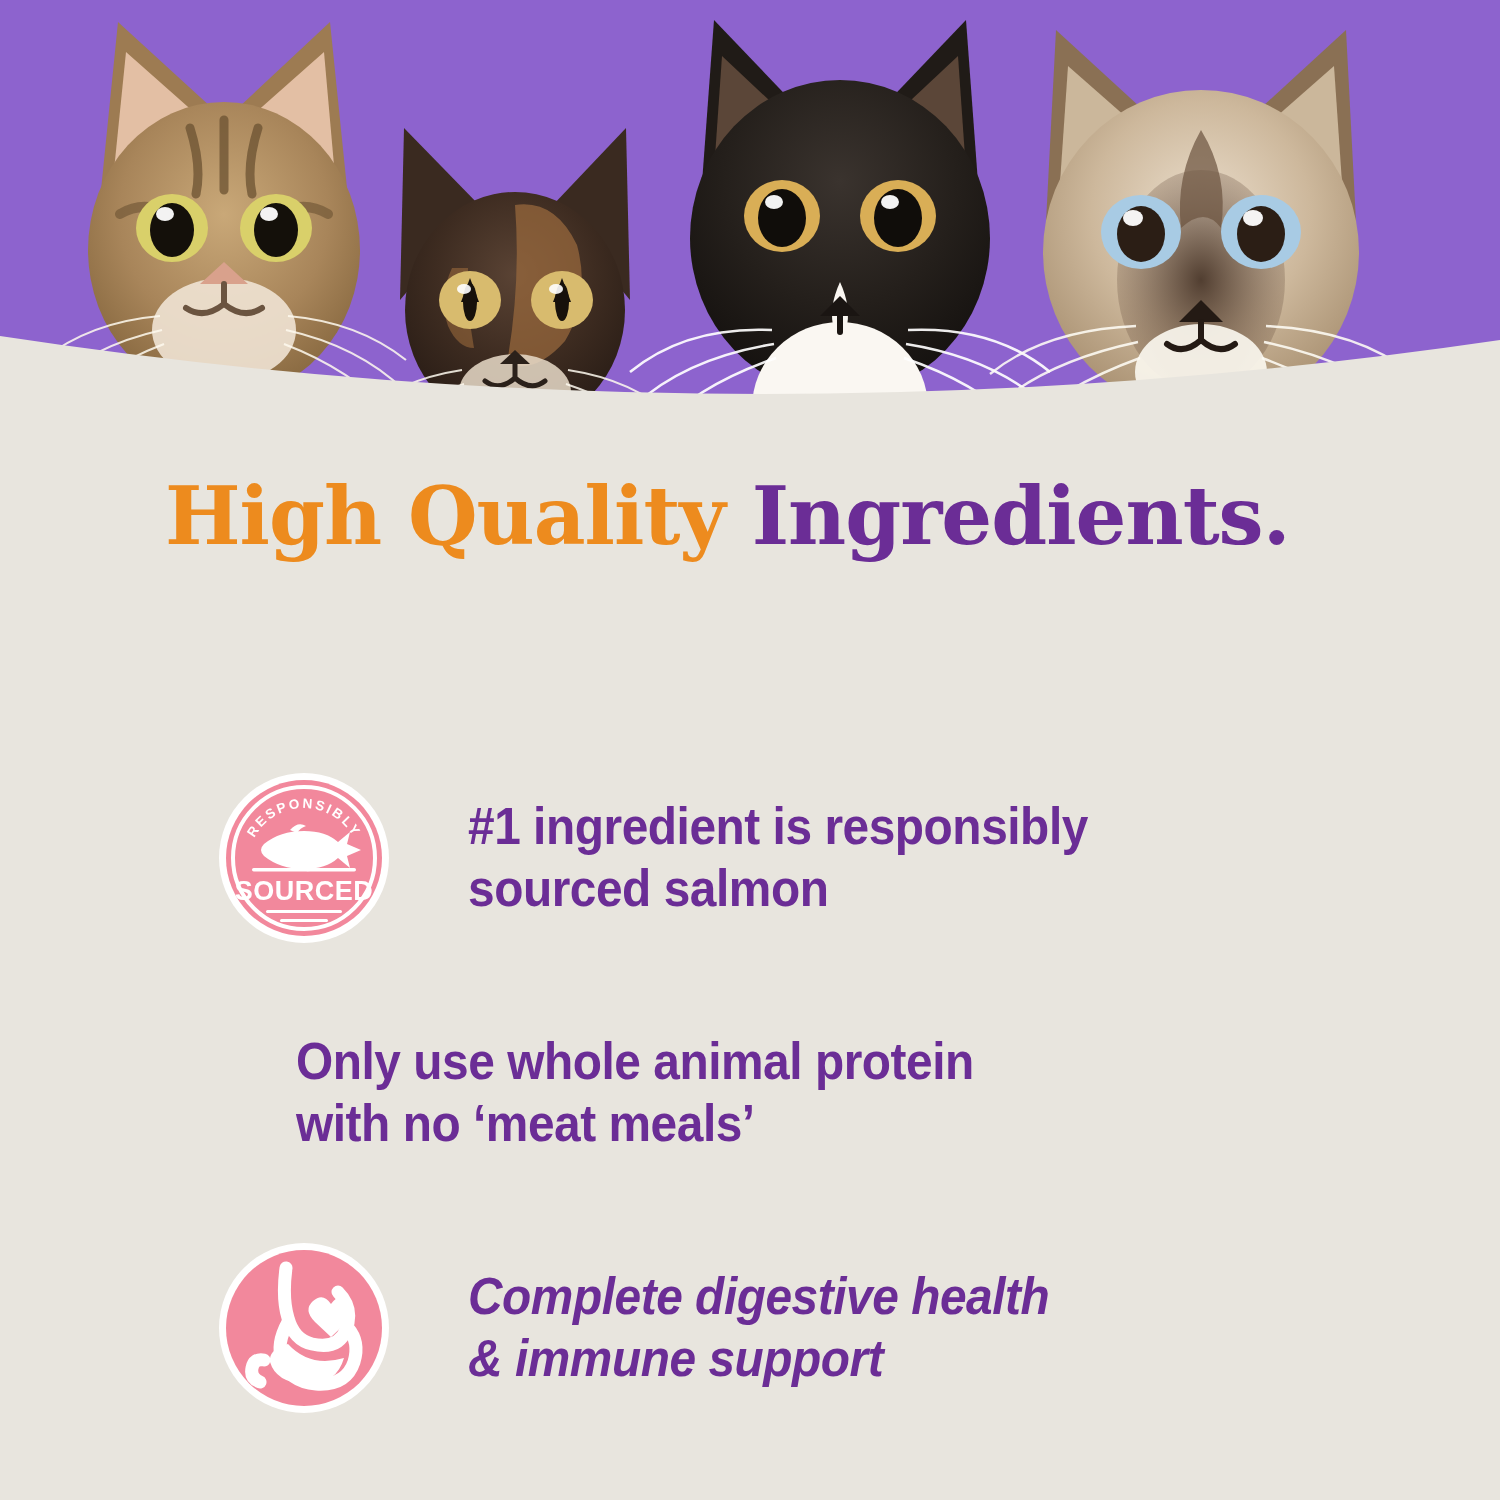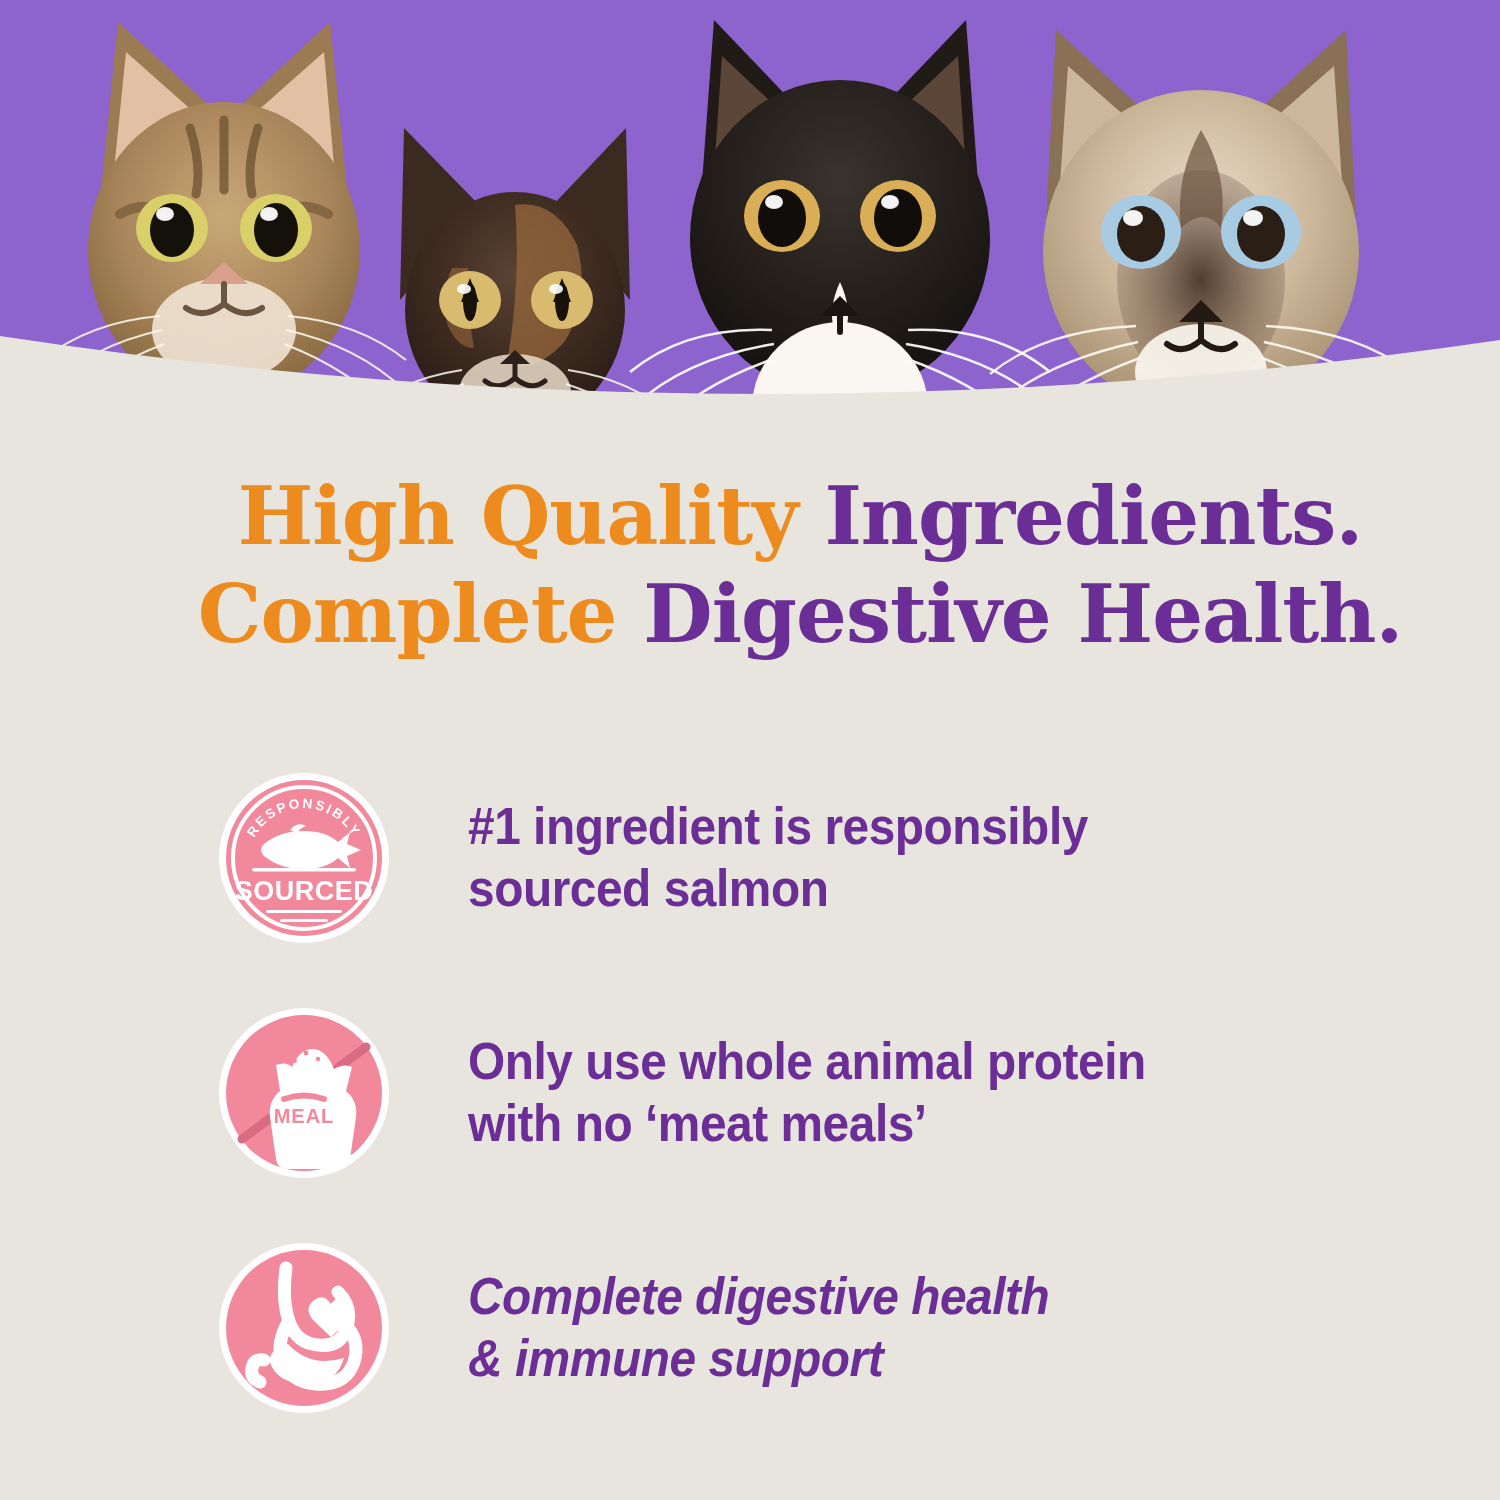--- a/index.html
+++ b/index.html
@@ -23,21 +23,21 @@
   
   .headline{
     position:absolute;left:165px;top:468px;width:1270px;
     font-family:"DejaVu Serif", serif;
     font-weight:bold;
     font-size:80px;
     line-height:1.22;
     letter-spacing:-1px;
     color:#6B2D96;
   }
-  .headline .l1,.headline .l2{display:block;white-space:nowrap;text-align:center;}
+  .headline .l1,.headline .l2{display:block;white-space:nowrap;}
   .hl-orange{color:#ED8B1E;}
   .hl-purple{color:#6B2D96;}
 
   
   .bullets{position:absolute;left:218px;top:760px;width:1220px;}
   .bullet{position:relative;display:flex;align-items:center;height:195px;margin-bottom:40px;}
   .bullet:last-child{margin-bottom:0;font-style:italic;}
   .badge{flex:0 0 auto;width:172px;height:172px;position:relative;}
   .badge svg{display:block;width:172px;height:172px;}
   .btext{
@@ -198,21 +198,20 @@
       </g>
     </svg>
 
     <svg class="sweep" viewBox="0 0 1500 180" preserveAspectRatio="none">
       <path d="M0 36 Q 750 150 1500 40 L1500 180 L0 180 Z" fill="#E8E5DE"></path>
     </svg>
   </div>
 
   <div class="headline">
     <span class="l1"><span class="hl-orange">High Quality </span><span class="hl-purple">Ingredients.</span></span>
-    <span class="l2"><span class="hl-orange">Complete </span><span class="hl-purple">Digestive Health.</span></span>
   </div>
 
   <div class="bullets">
 
     <div class="bullet">
       <div class="badge">
         <svg viewBox="0 0 172 172">
           <defs>
             <path id="arcTop" d="M 30 92 A 56 56 0 0 1 142 92" fill="none"></path>
           </defs>
@@ -233,38 +232,20 @@
           <text x="86" y="128" text-anchor="middle" font-family="'Liberation Sans', sans-serif" font-size="27" font-weight="bold" fill="#FFFFFF" letter-spacing="0.5">SOURCED</text>
           <rect x="48" y="138" width="76" height="3" rx="1.5" fill="#FFFFFF"></rect>
           <rect x="62" y="147" width="48" height="3" rx="1.5" fill="#FFFFFF"></rect>
         </svg>
       </div>
       <div class="btext">#1 ingredient is responsibly
 sourced salmon</div>
     </div>
 
     <div class="bullet">
-      <div class="badge">
-        <svg viewBox="0 0 172 172">
-          <circle cx="86" cy="86" r="85" fill="#FFFFFF"></circle>
-          <circle cx="86" cy="86" r="78" fill="#F2889C"></circle>
-          <path d="M24 132 L148 40" stroke="#D96C82" stroke-width="9" stroke-linecap="round"></path>
-
-          <g>
-            <path d="M58 58 q10 -4 16 2 q8 -18 20 -18 q14 0 22 20 q10 -6 18 -2
-                     l-6 24 q12 10 10 26 l-6 42 q-1 10 -12 10 l-50 0 q-11 0 -12 -10
-                     l-6 -42 q-2 -16 10 -26 Z" fill="#FFFFFF"></path>
-            <path d="M66 92 q20 -7 40 0" stroke="#F2889C" stroke-width="6" fill="none" stroke-linecap="round"></path>
-            <circle cx="88" cy="46" r="2.4" fill="#F2889C"></circle>
-            <circle cx="100" cy="52" r="2.2" fill="#F2889C"></circle>
-            <circle cx="77" cy="54" r="2" fill="#F2889C"></circle>
-          </g>
-          <text x="86" y="116" text-anchor="middle" font-family="'Liberation Sans', sans-serif" font-size="20" font-weight="bold" fill="#F2889C" letter-spacing="1">MEAL</text>
-        </svg>
-      </div>
       <div class="btext">Only use whole animal protein
 with no ‘meat meals’</div>
     </div>
 
     <div class="bullet">
       <div class="badge">
         <svg viewBox="0 0 172 172">
           <circle cx="86" cy="86" r="85" fill="#FFFFFF"></circle>
           <circle cx="86" cy="86" r="78" fill="#F2889C"></circle>
           <g fill="none" stroke="#FFFFFF" stroke-width="13" stroke-linecap="round" stroke-linejoin="round">

